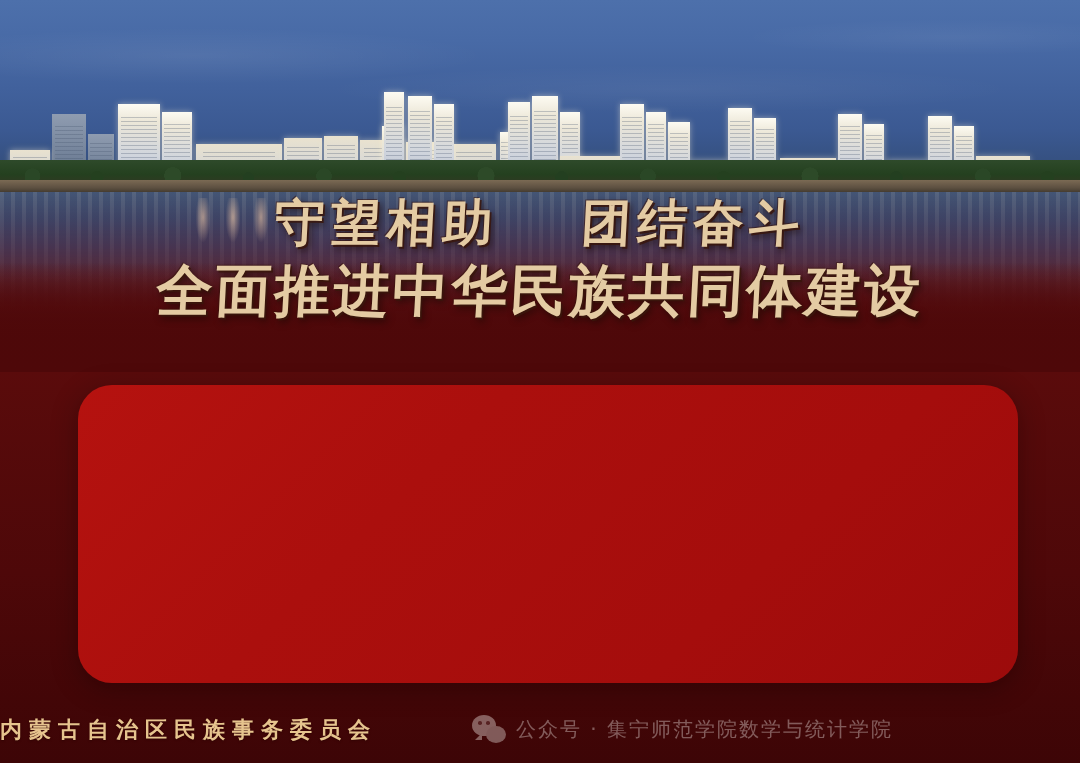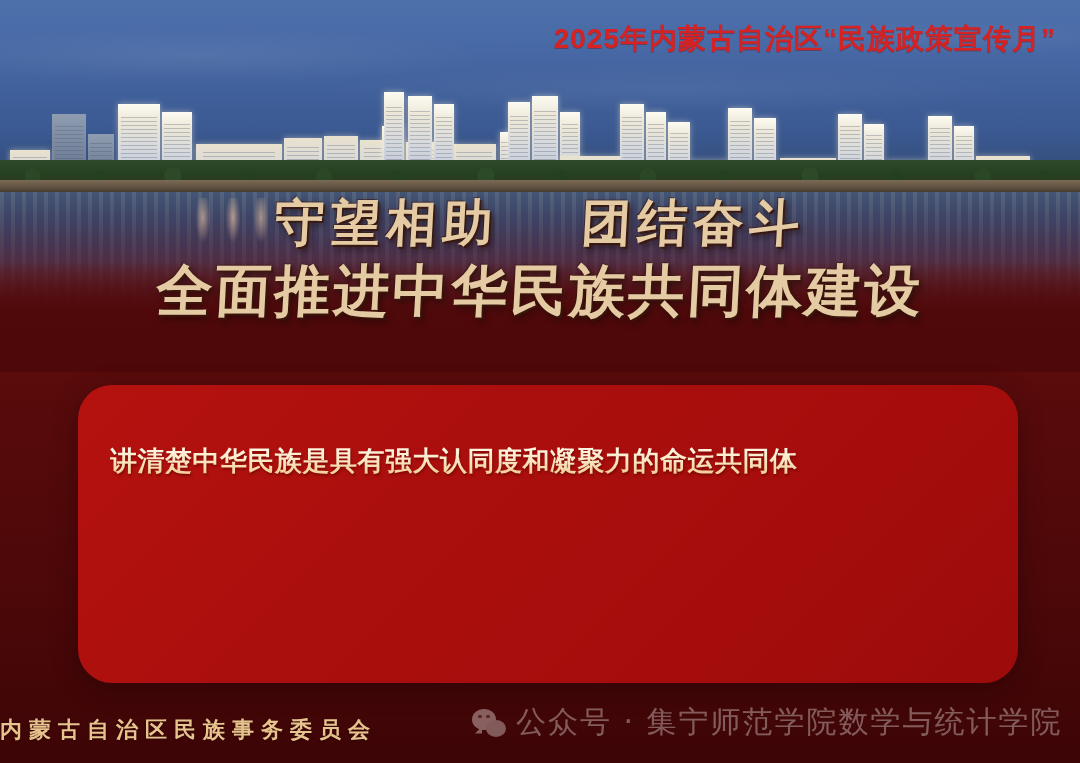--- a/index.html
+++ b/index.html
@@ -272,21 +272,21 @@
   .wm-icon .dot {
     position:absolute;
     width:3.6px; height:3.6px;
     border-radius:50%;
     background:#7b4d4d;
   }
   .wm-icon .d1 { left:6px; top:6px; }
   .wm-icon .d2 { left:14px; top:6px; }
   .wm-text {
     font-family:"DejaVu Sans", sans-serif;
-    font-size:30px;
+    font-size:20px;
     color:rgba(238,232,228,.38);
     letter-spacing:2px;
     white-space:nowrap;
   }
 </style>
 </head>
 <body>
 
 <div class="poster">
 
@@ -338,33 +338,31 @@
     <div class="water">
       <div class="refl"></div>
       <div class="refl-glow" style="left:196px;"></div>
       <div class="refl-glow" style="left:226px;"></div>
       <div class="refl-glow" style="left:254px;"></div>
     </div>
 
     <div class="photo-fade"></div>
   </div>
 
-  <div class="banner-title">2025年内蒙古自治区“民族政策宣传月”</div>
 
   <div class="title-wrap">
     <div class="title-line l1">
       <span>守望相助</span>
       <span class="gap"></span>
       <span>团结奋斗</span>
     </div>
     <div class="title-line l2">全面推进中华民族共同体建设</div>
   </div>
 
   <div class="card">
-    <div class="card-line">讲清楚中华民族是具有强大认同度和凝聚力的命运共同体</div>
   </div>
 
   <div class="footer">
     <span class="footer-org">内蒙古自治区民族事务委员会</span>
   </div>
 
   <div class="watermark">
     <span class="wm-icon">
       <span class="b1"></span>
       <span class="b2"></span>

